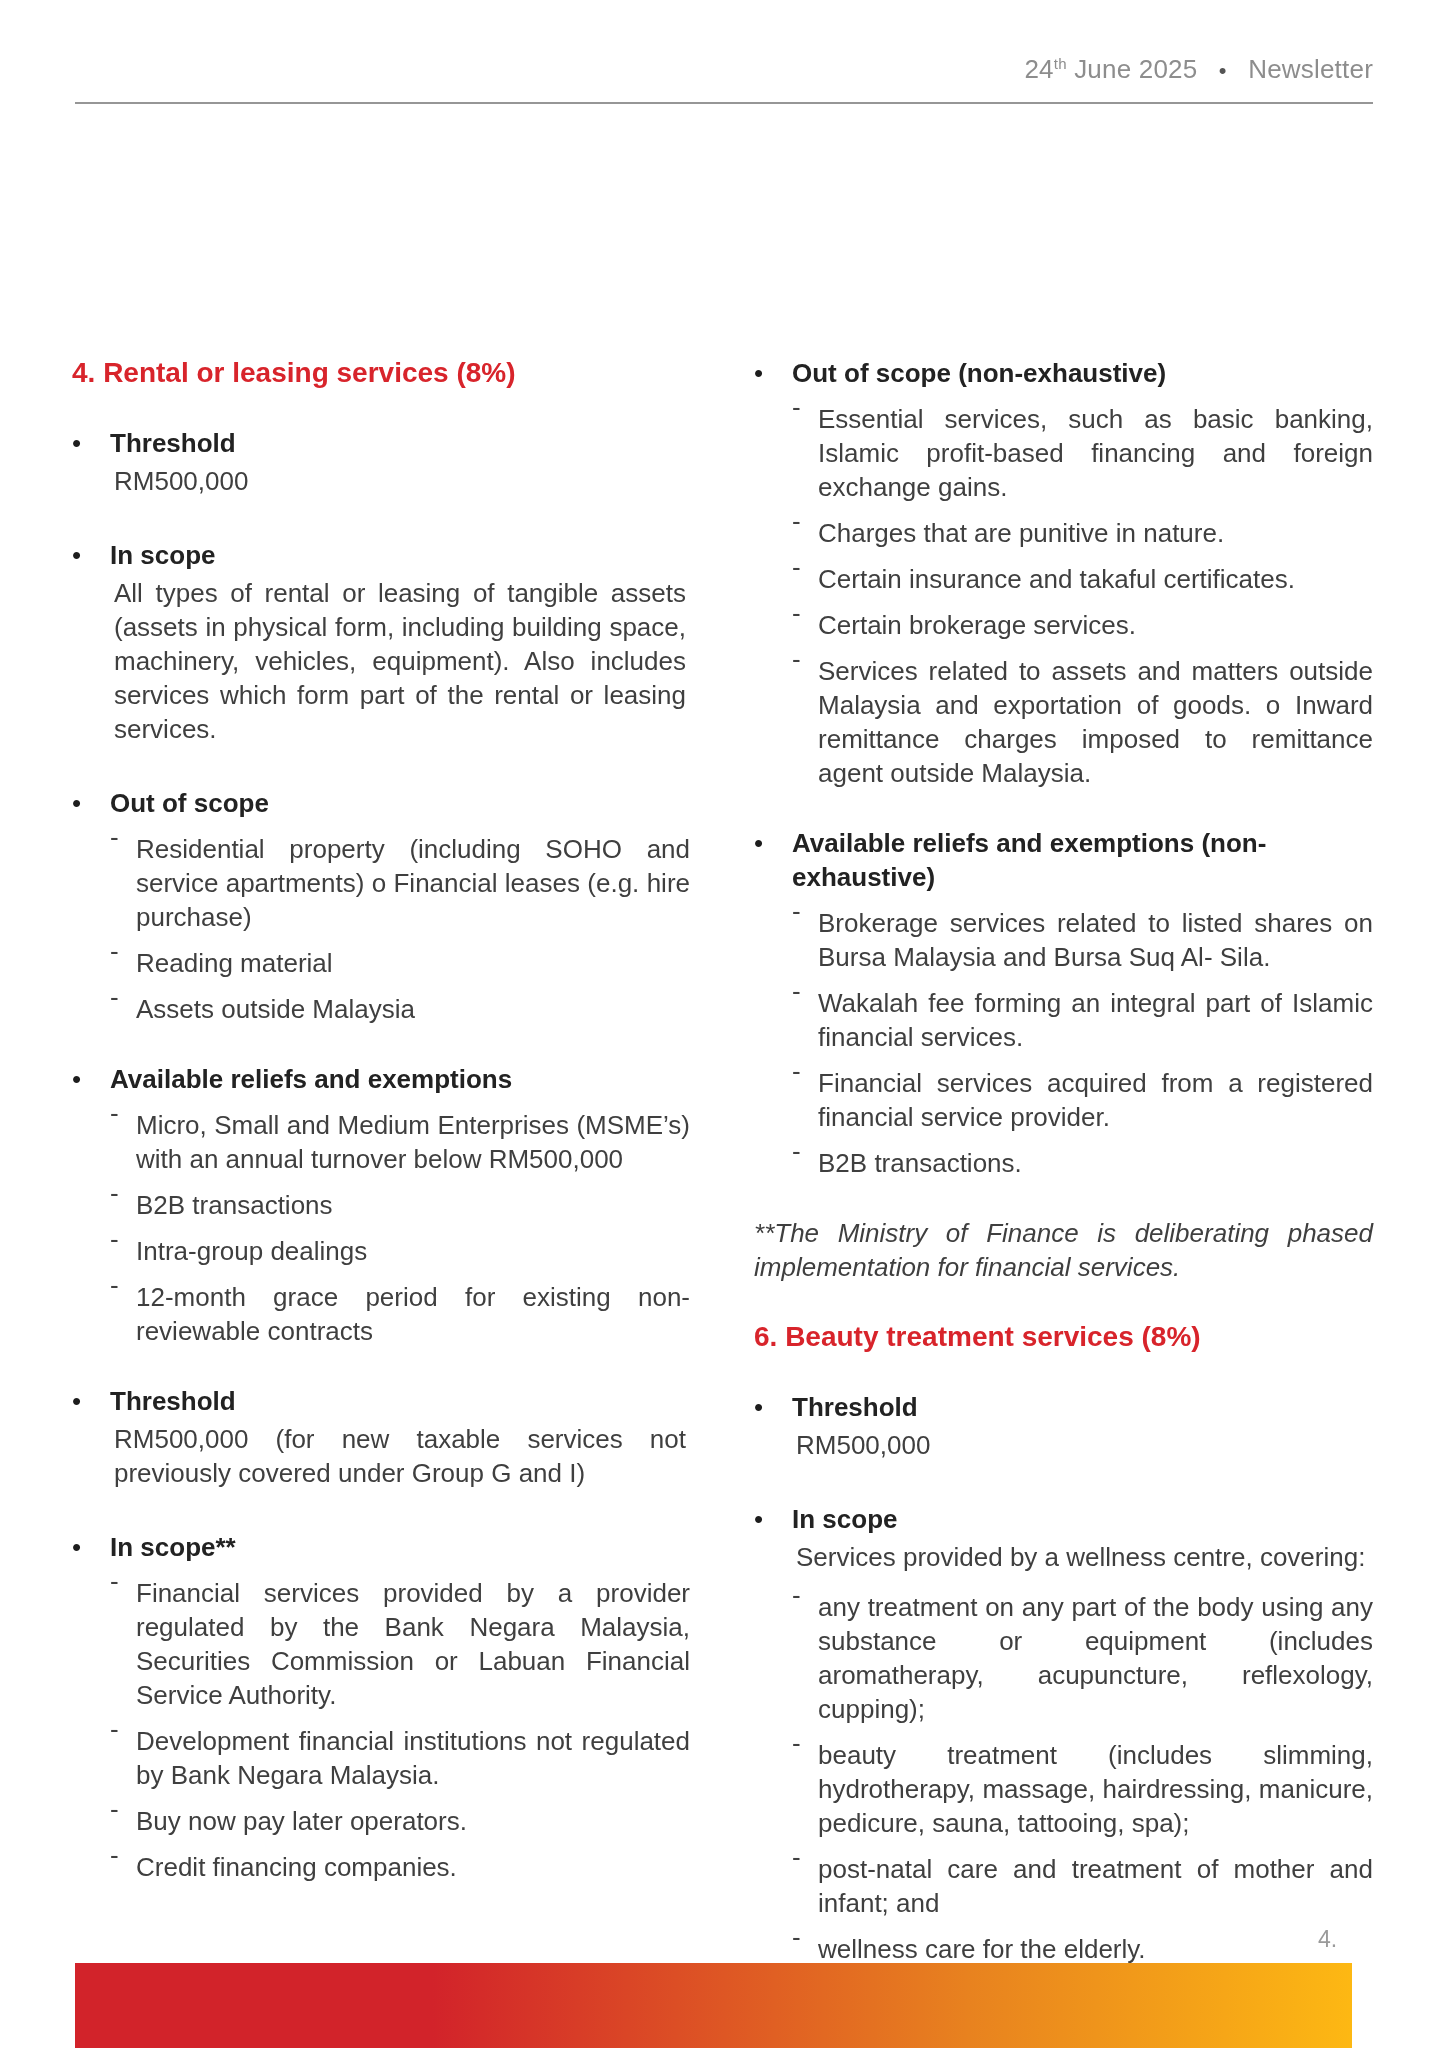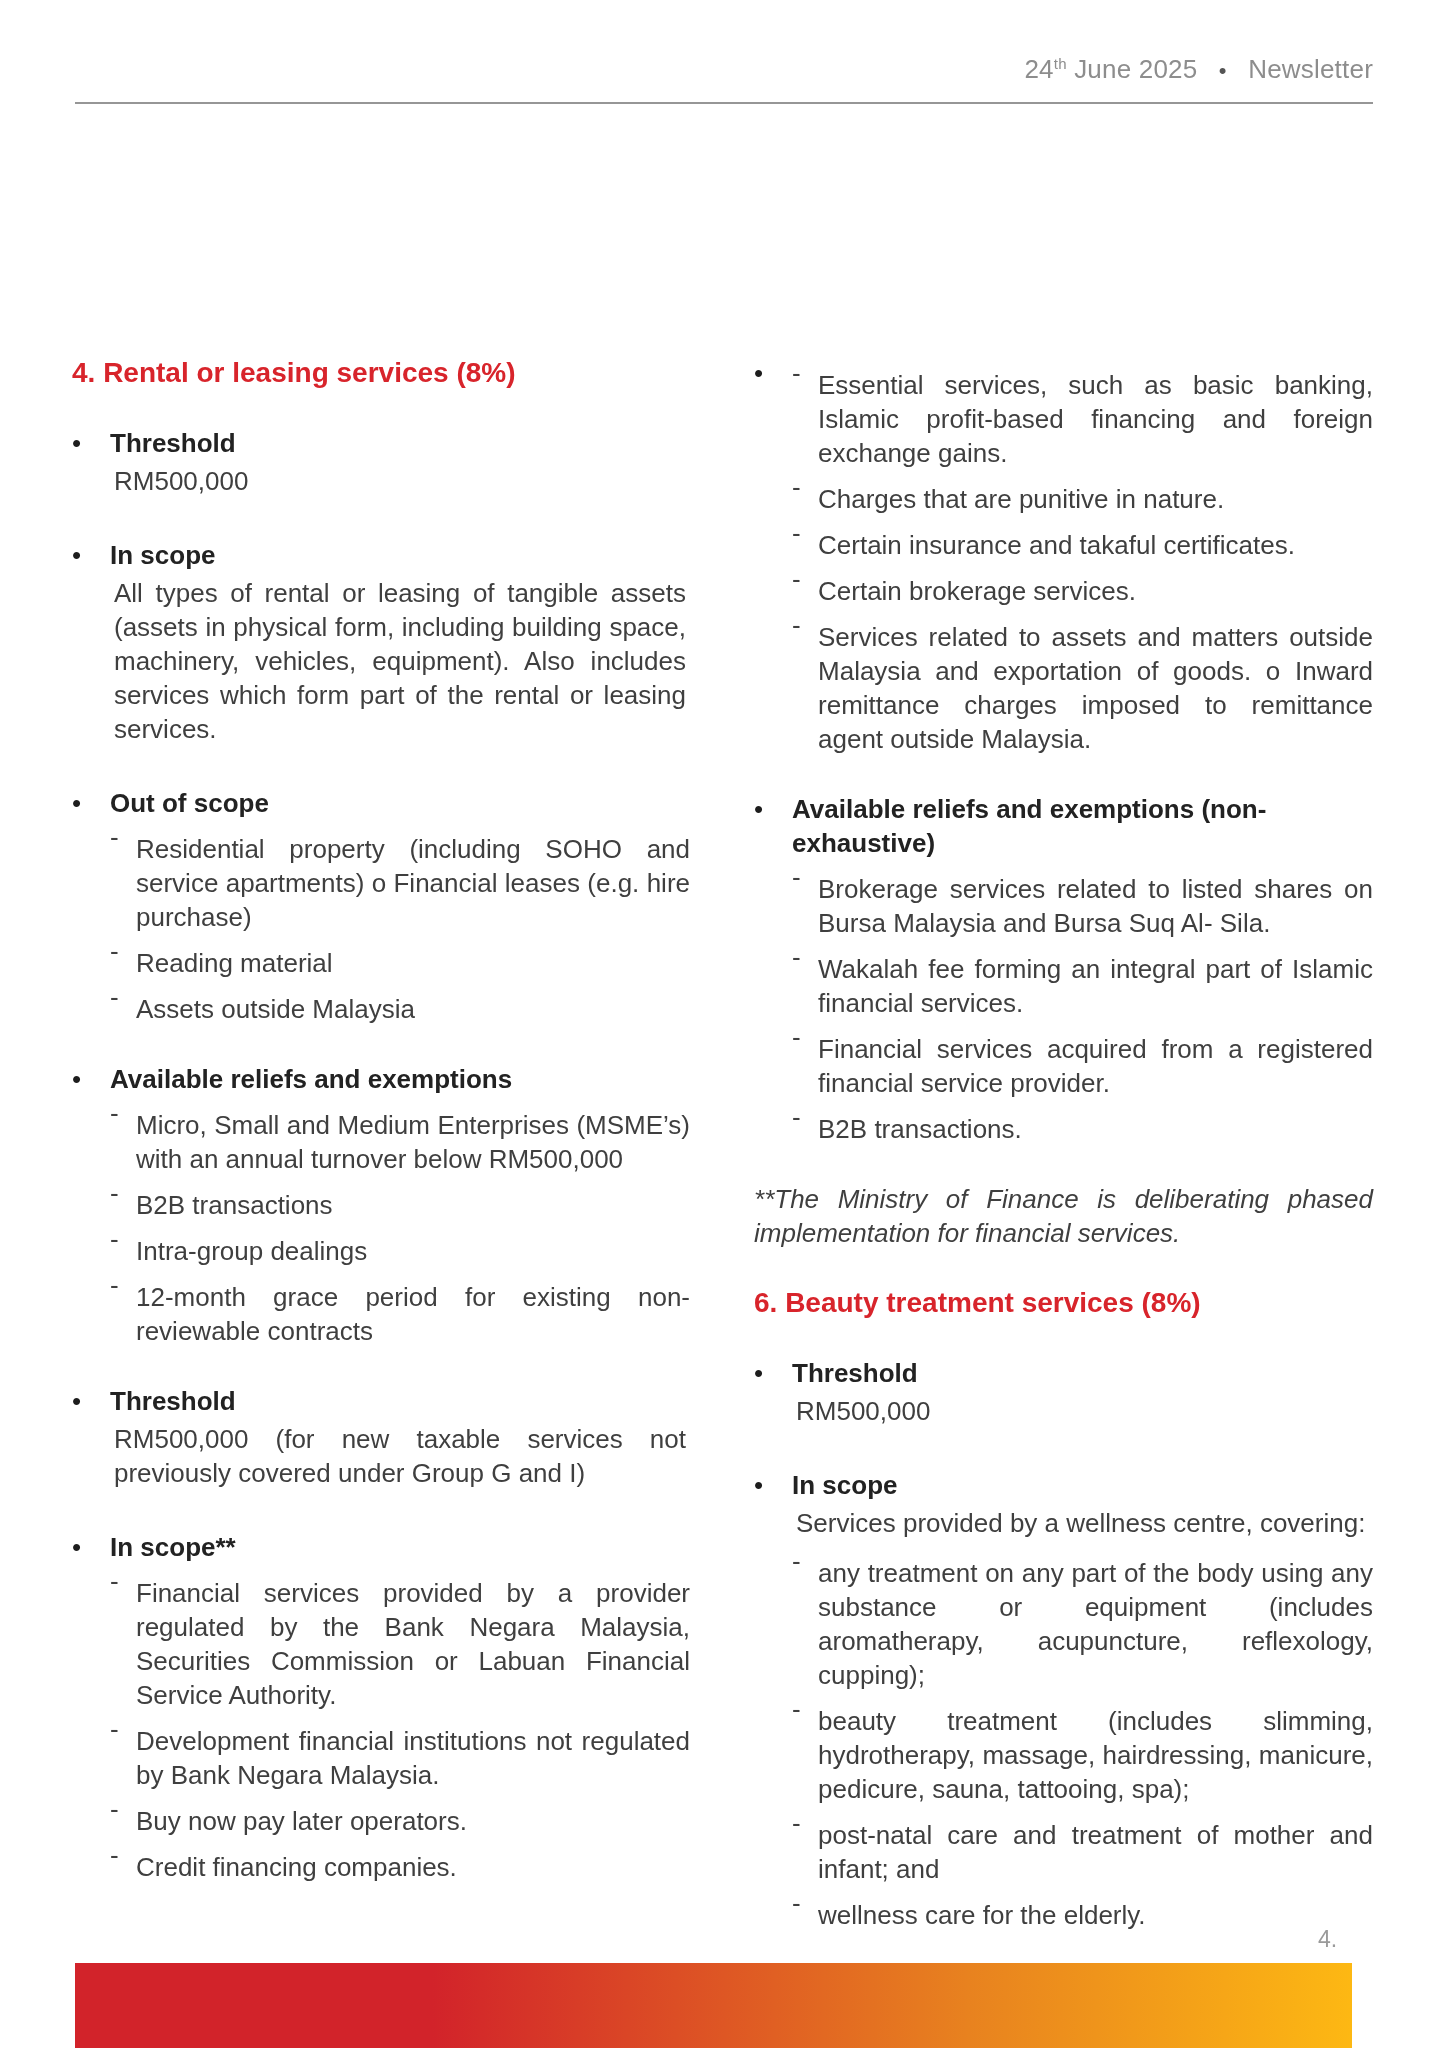--- a/index.html
+++ b/index.html
@@ -147,20 +147,21 @@
             <span class="dash-marker">-</span>
             <div class="sub-text">Credit financing companies.</div>
           </div>
         </div>
       </div>
     </div>
   <div class="col col-right">
       <div class="block bullet-block">
         <span class="bullet-marker">•</span>
         <div class="bullet-content">
+          <div class="bullet-label">Out of scope (non-exhaustive)</div>
           <div class="sub-item">
             <span class="dash-marker">-</span>
             <div class="sub-text">Essential services, such as basic banking, Islamic profit-based financing and foreign exchange gains.</div>
           </div>
           <div class="sub-item">
             <span class="dash-marker">-</span>
             <div class="sub-text">Charges that are punitive in nature.</div>
           </div>
           <div class="sub-item">
             <span class="dash-marker">-</span>

